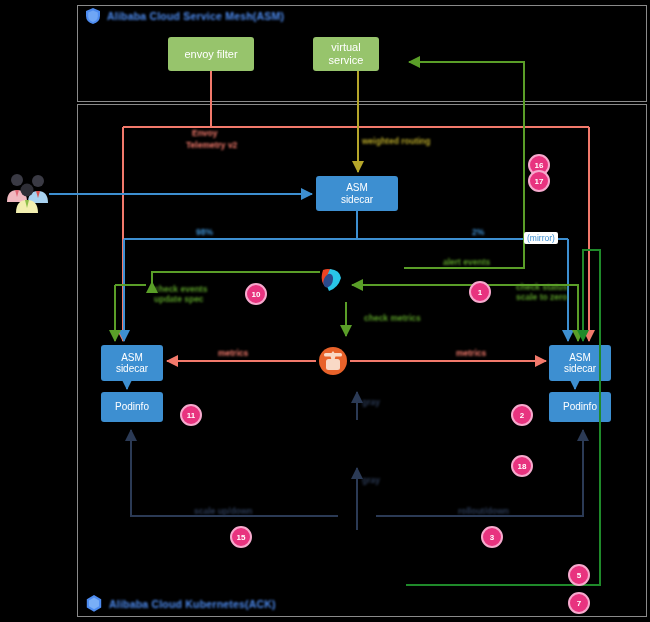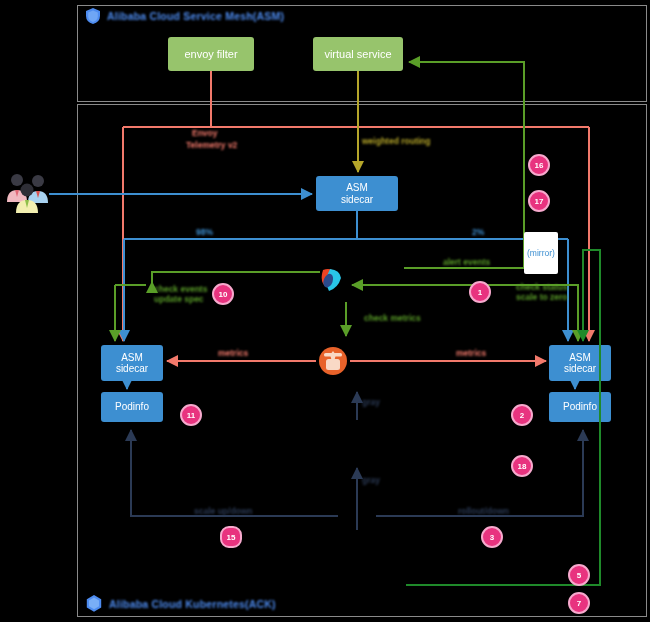--- a/index.html
+++ b/index.html
@@ -53,21 +53,21 @@
     <svg width="18" height="20">
       <path d="M9 1 L16.2 5.2 L16.2 13.6 L9 17.8 L1.8 13.6 L1.8 5.2 Z" fill="#4e8cf0"></path>
       <path d="M9 3.6 L14 6.5 L14 12.3 L9 15.2 L4 12.3 L4 6.5 Z" fill="#79aef7"></path>
     </svg>
     <span class="ptxt">Alibaba Cloud Kubernetes(ACK)</span>
   </div>
 
   <div class="box green" style="left:168px;top:37px;width:86px;height:34px;">
     <span>envoy filter</span>
   </div>
-  <div class="box green" style="left:313px;top:37px;width:90px;height:34px;">
+  <div class="box green" style="left:313px;top:37px;width:66px;height:34px;">
     <span>virtual service</span>
   </div>
 
   <div class="box blue" style="left:316px;top:176px;width:82px;height:35px;flex-direction:column;">
     <span>ASM</span>
     <span>sidecar</span>
   </div>
 
   <div class="box blue" style="left:101px;top:345px;width:62px;height:36px;flex-direction:column;">
     <span>ASM</span>
@@ -183,21 +183,21 @@
   </svg>
 
   <div class="lb bl" style="left:192px;top:128px;color:#f2796b;">Envoy</div>
   <div class="lb bl" style="left:186px;top:140px;color:#f2796b;">Telemetry v2</div>
 
   <div class="lb bl" style="left:362px;top:136px;color:#b5a62a;">weighted routing</div>
 
   <div class="lb bl" style="left:196px;top:227px;color:#3d8fd1;">98%</div>
   <div class="lb bl" style="left:472px;top:227px;color:#3d8fd1;">2%</div>
   <div class="lb" style="left:524px;top:232px;color:#3d8fd1;font-weight:normal;
-              background:#fff;padding:16px 3px;border-radius:2px;">(mirror)</div>
+              background:#fff;padding:1px 3px;border-radius:2px;">(mirror)</div>
 
   <div class="lb bl" style="left:154px;top:284px;color:#5a9e28;">check events</div>
   <div class="lb bl" style="left:154px;top:294px;color:#5a9e28;">update spec</div>
 
   <div class="lb bl" style="left:443px;top:257px;color:#5a9e28;">alert events</div>
 
   <div class="lb bl" style="left:516px;top:282px;color:#5a9e28;">check status</div>
   <div class="lb bl" style="left:516px;top:292px;color:#5a9e28;">scale to zero</div>
 
   <div class="lb bl" style="left:364px;top:313px;color:#5a9e28;">check metrics</div>
@@ -205,24 +205,24 @@
   <div class="lb bl" style="left:218px;top:348px;color:#f2796b;">metrics</div>
   <div class="lb bl" style="left:456px;top:348px;color:#f2796b;">metrics</div>
 
   <div class="lb bl" style="left:362px;top:397px;color:#2b3a55;">gray</div>
   <div class="lb bl" style="left:362px;top:475px;color:#2b3a55;">gray</div>
 
   <div class="lb bl" style="left:194px;top:506px;color:#2b3a55;">scale up/down</div>
   <div class="lb bl" style="left:458px;top:506px;color:#2b3a55;">rollout/down</div>
 
   <div class="bdg" style="left:469px;top:281px;">1</div>
-  <div class="bdg" style="left:212px;top:283px;">10</div>
+  <div class="bdg" style="left:245px;top:283px;">10</div>
   <div class="bdg" style="left:528px;top:154px;">16</div>
-  <div class="bdg" style="left:528px;top:170px;margin-top:20px;">17</div>
+  <div class="bdg" style="left:528px;top:170px;">17</div>
   <div class="bdg" style="left:180px;top:404px;">11</div>
   <div class="bdg" style="left:511px;top:404px;">2</div>
   <div class="bdg" style="left:511px;top:428px;margin-top:27px;">18</div>
-  <div class="bdg" style="left:220px;top:526px;border-radius:9px;">15</div>
+  <div class="bdg" style="left:230px;top:526px;">15</div>
   <div class="bdg" style="left:481px;top:526px;">3</div>
   <div class="bdg" style="left:568px;top:564px;">5</div>
   <div class="bdg" style="left:568px;top:592px;">7</div>
 
 </div>
 
 </body></html>

